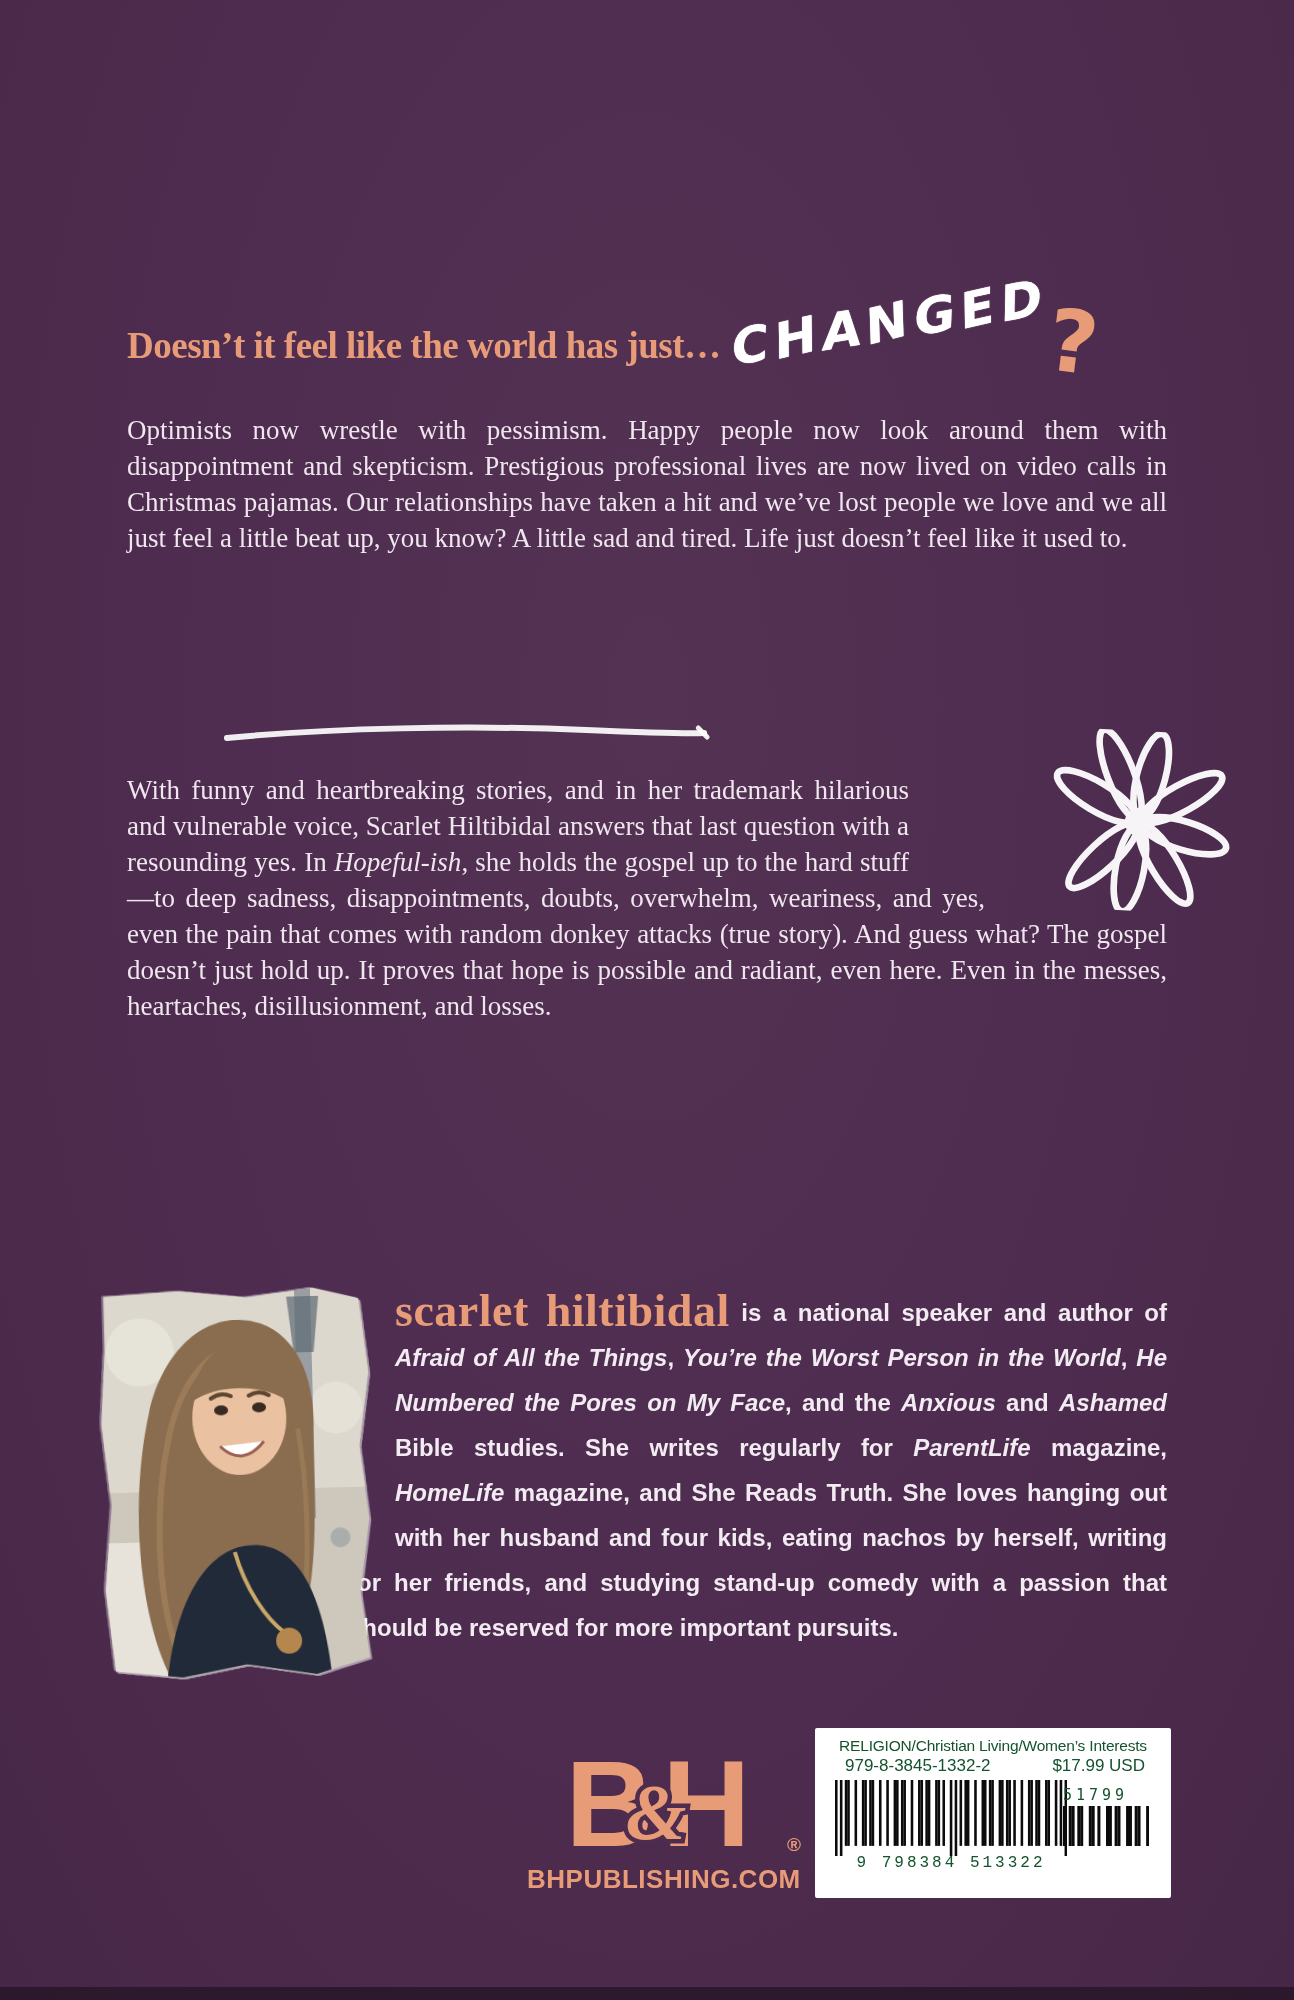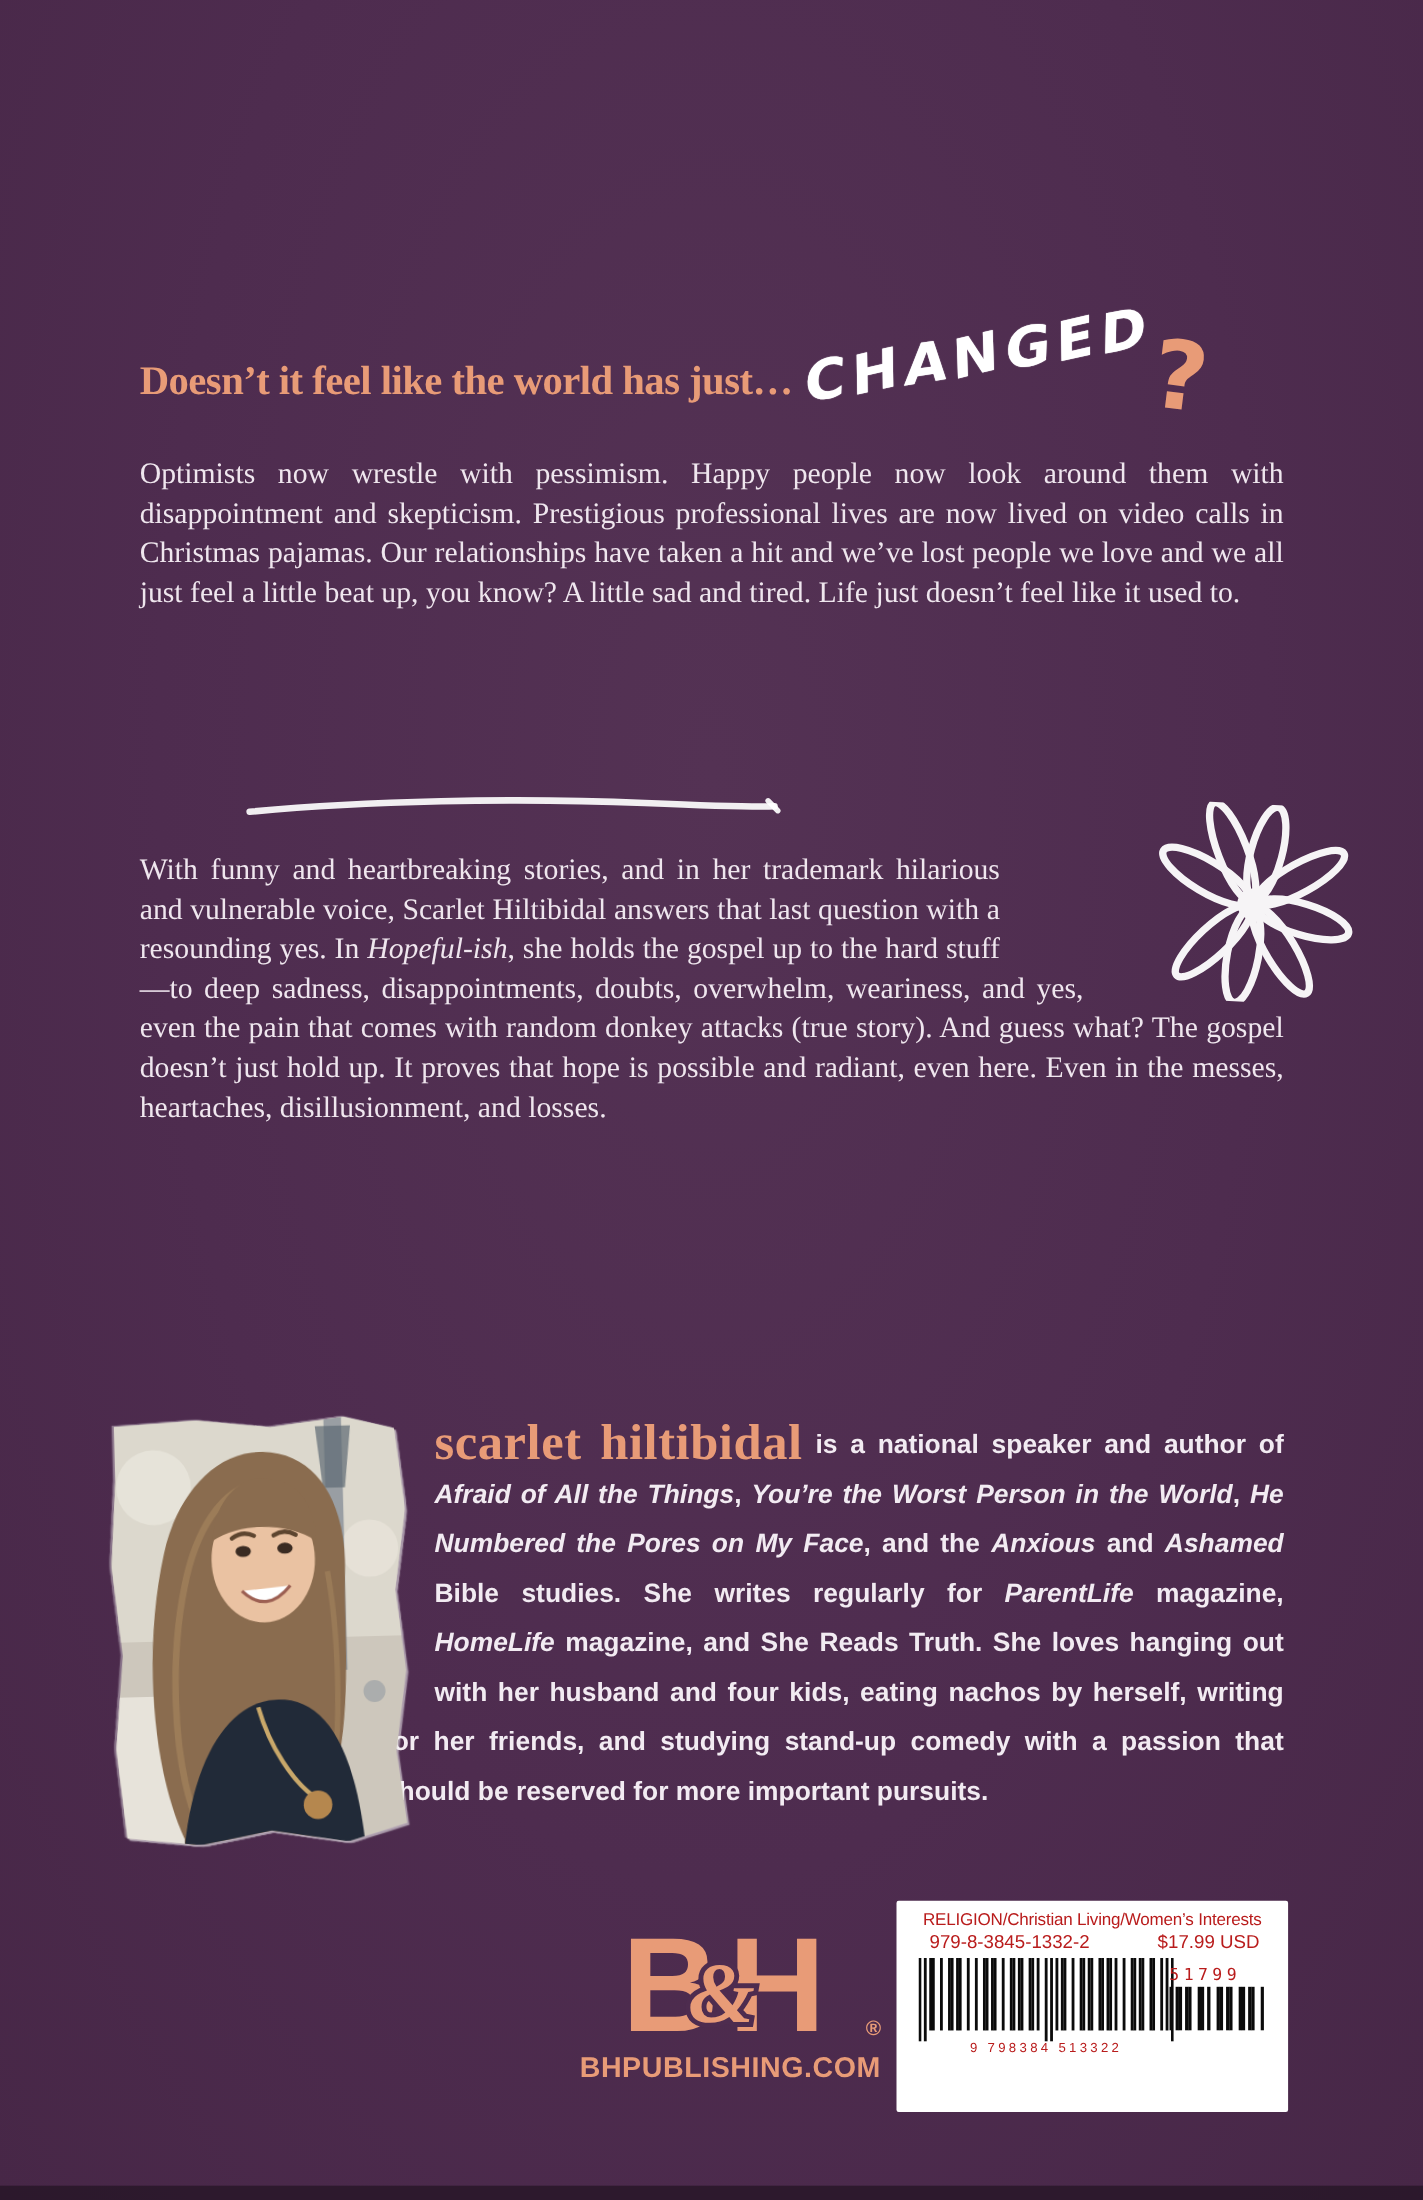--- a/index.html
+++ b/index.html
@@ -55,28 +55,28 @@
   .logo{position:absolute;left:527px;top:1752px;width:258px;text-align:center;
     font-family:"Liberation Sans",sans-serif;color:var(--accent);}
   .logo-row{position:relative;display:flex;justify-content:center;align-items:flex-end;height:100px;}
   .logo-bh{font-size:122px;font-weight:900;line-height:.78;letter-spacing:-4px;}
   .logo-amp{position:relative;z-index:2;font-family:"Liberation Serif",serif;font-style:italic;
     font-weight:700;font-size:78px;line-height:.7;margin:0 -24px;bottom:12px;
     -webkit-text-stroke:9px var(--bg);paint-order:stroke fill;}
   .logo-reg{position:absolute;right:-16px;bottom:-4px;font-size:19px;font-weight:700;}
   .website{margin-top:12px;font-size:26px;font-weight:900;letter-spacing:.5px;}
 
-  .barcode-box{position:absolute;left:815px;top:1728px;width:356px;height:192px;background:#fff;
-    border-radius:2px;font-family:"Liberation Sans",sans-serif;color:#b91c1c;}
+  .barcode-box{position:absolute;left:815px;top:1728px;width:356px;height:170px;background:#fff;
+    border-radius:2px;font-family:"Liberation Sans",sans-serif;color:#14532d;}
   .bc-cat{text-align:center;font-size:15.5px;font-weight:400;padding-top:9px;letter-spacing:-.2px;}
   .bc-line2{display:flex;justify-content:space-between;padding:1px 26px 0 30px;font-size:17px;}
   .bc-area{position:relative;height:100px;margin-top:4px;}
   .bc-main{position:absolute;left:20px;top:0;width:232px;height:76px;}
   .bc-num{position:absolute;left:14px;top:74px;width:244px;text-align:center;
-    font-family:Liberation Sans, sans-serif;font-size:12px;letter-spacing:3px;}
+    font-family:Liberation Mono, monospace;font-size:16px;letter-spacing:3px;}
   .bc-addon{position:absolute;right:22px;top:6px;width:86px;text-align:left;}
   .bc-addon-num{font-family:"DejaVu Sans Mono",monospace;font-size:15px;letter-spacing:4px;}
   .bc-addon-svg{width:86px;height:40px;display:block;margin-top:2px;}
 </style>
 </head>
 <body>
 
 <div class="cover">
 
   <div class="headline">

